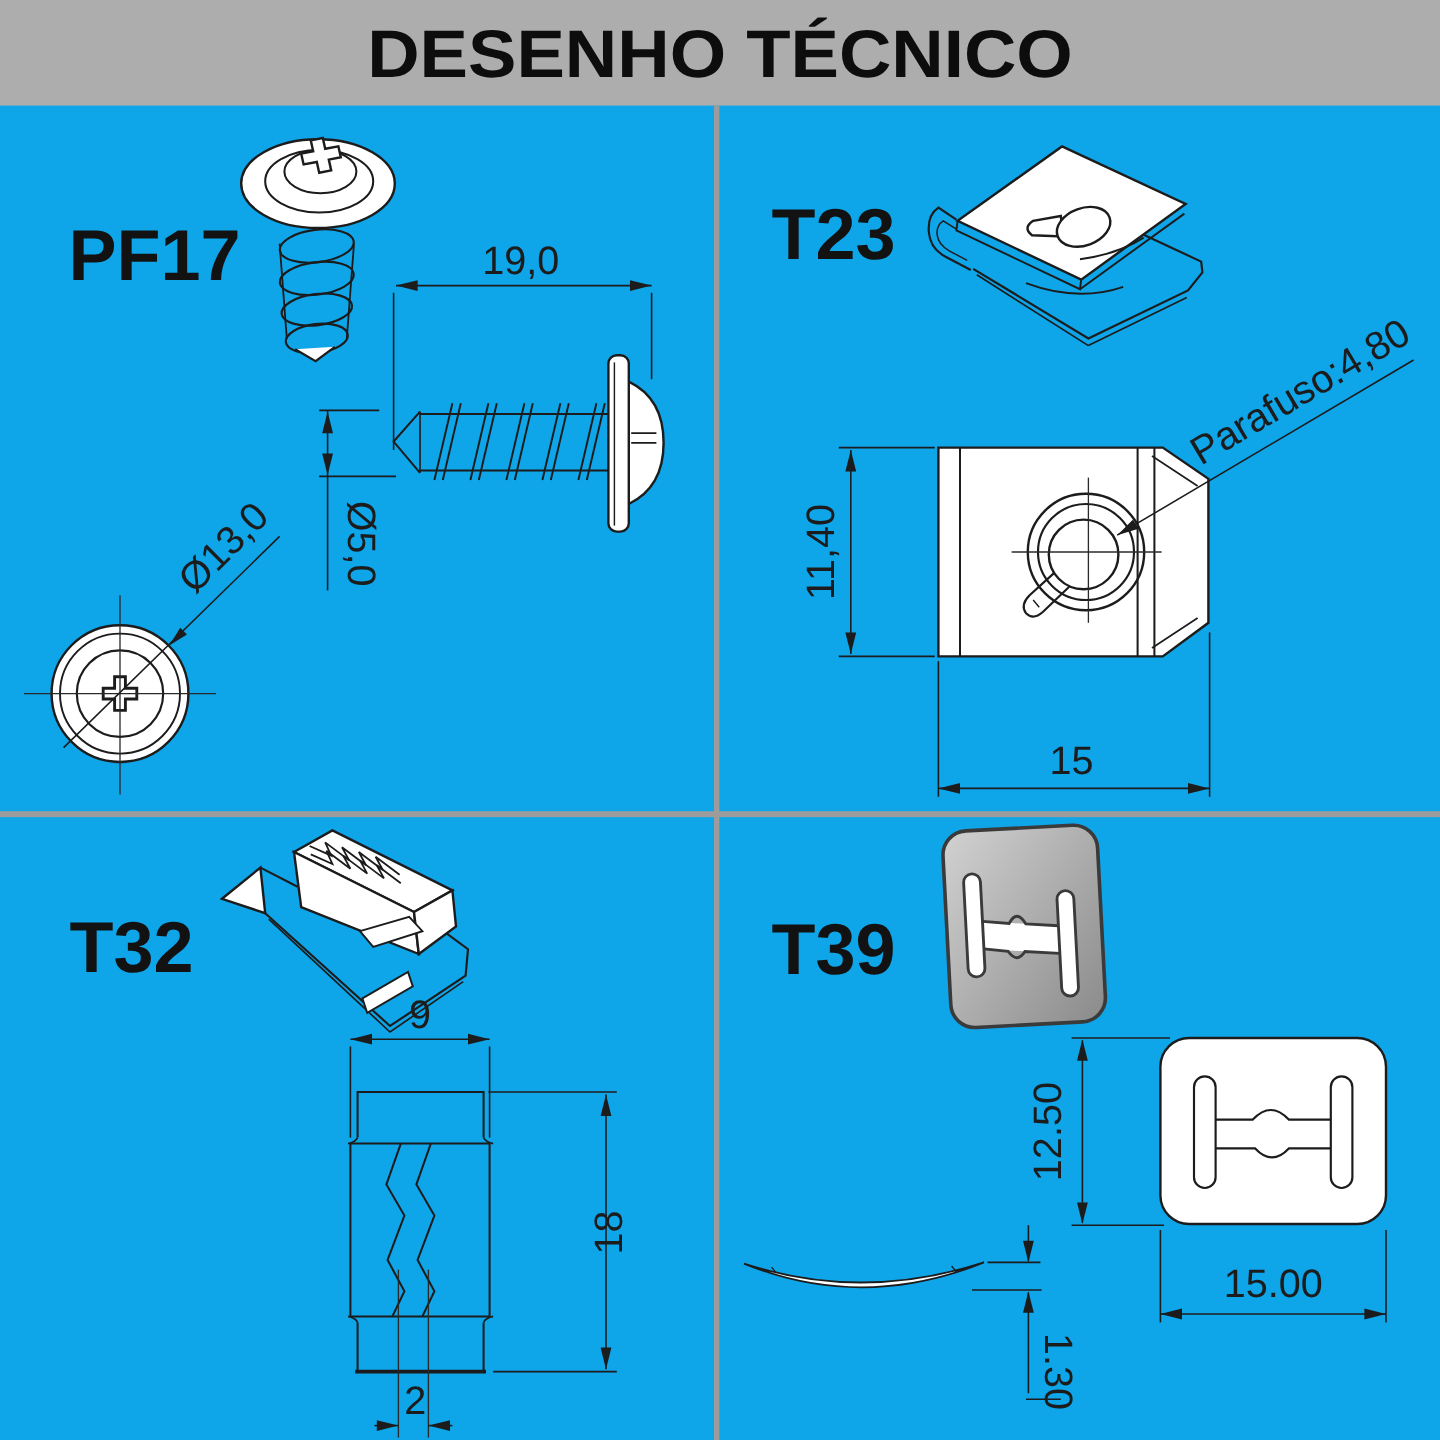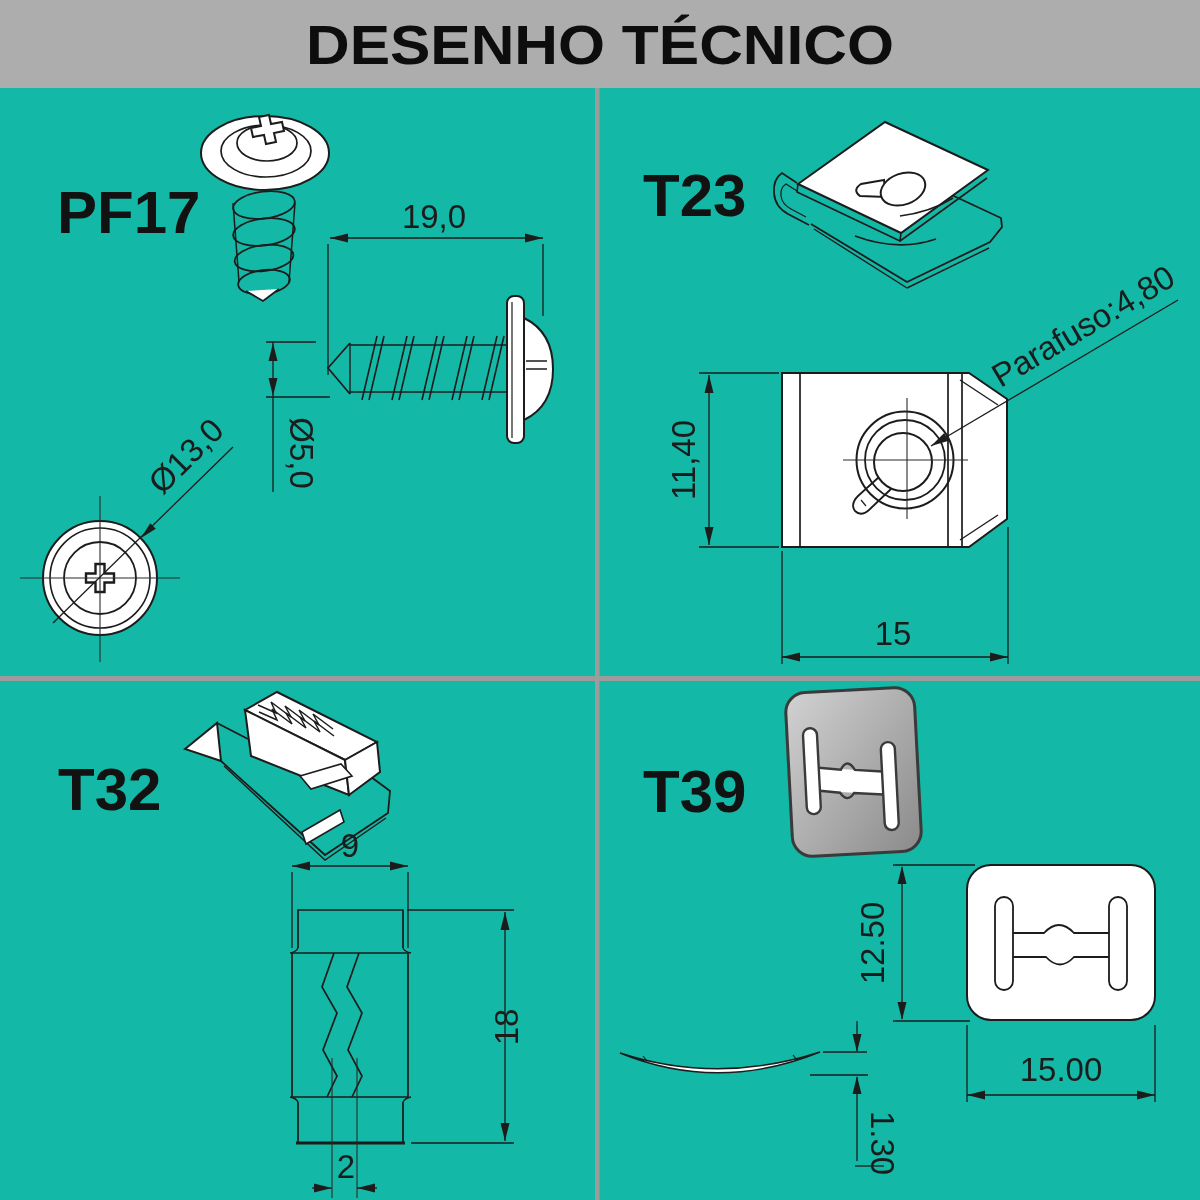--- a/index.html
+++ b/index.html
@@ -1,16 +1,16 @@
 <!DOCTYPE html>
 <html><head>
 <meta charset="utf-8">
 <style>
   html,body{margin:0;padding:0;background:#ffffff;}
-  #stage{width:1200px;height:1200px;position:relative;background:#14b8a6;overflow:hidden;}
+  #stage{width:1200px;height:1200px;position:relative;background:#0ea5e9;overflow:hidden;}
   svg{display:block;}
   text{font-family:"Liberation Sans", sans-serif; fill:#1c1c1c;}
   .title{font-size:56px;font-weight:700;letter-spacing:0px;fill:#0d0d0d;text-anchor:middle;}
   .lbl{font-size:60px;font-weight:700;fill:#121212;text-anchor:start;}
   .dim{font-size:33px;font-weight:400;fill:#1c1c1c;text-anchor:middle;}
   .ln{stroke:#1c1c1c;fill:none;}
   .w2{stroke-width:2;}
   .w17{stroke-width:1.7;}
   .w14{stroke-width:1.4;}
   .dimln{stroke:#1c1c1c;stroke-width:1.3;fill:none;}

